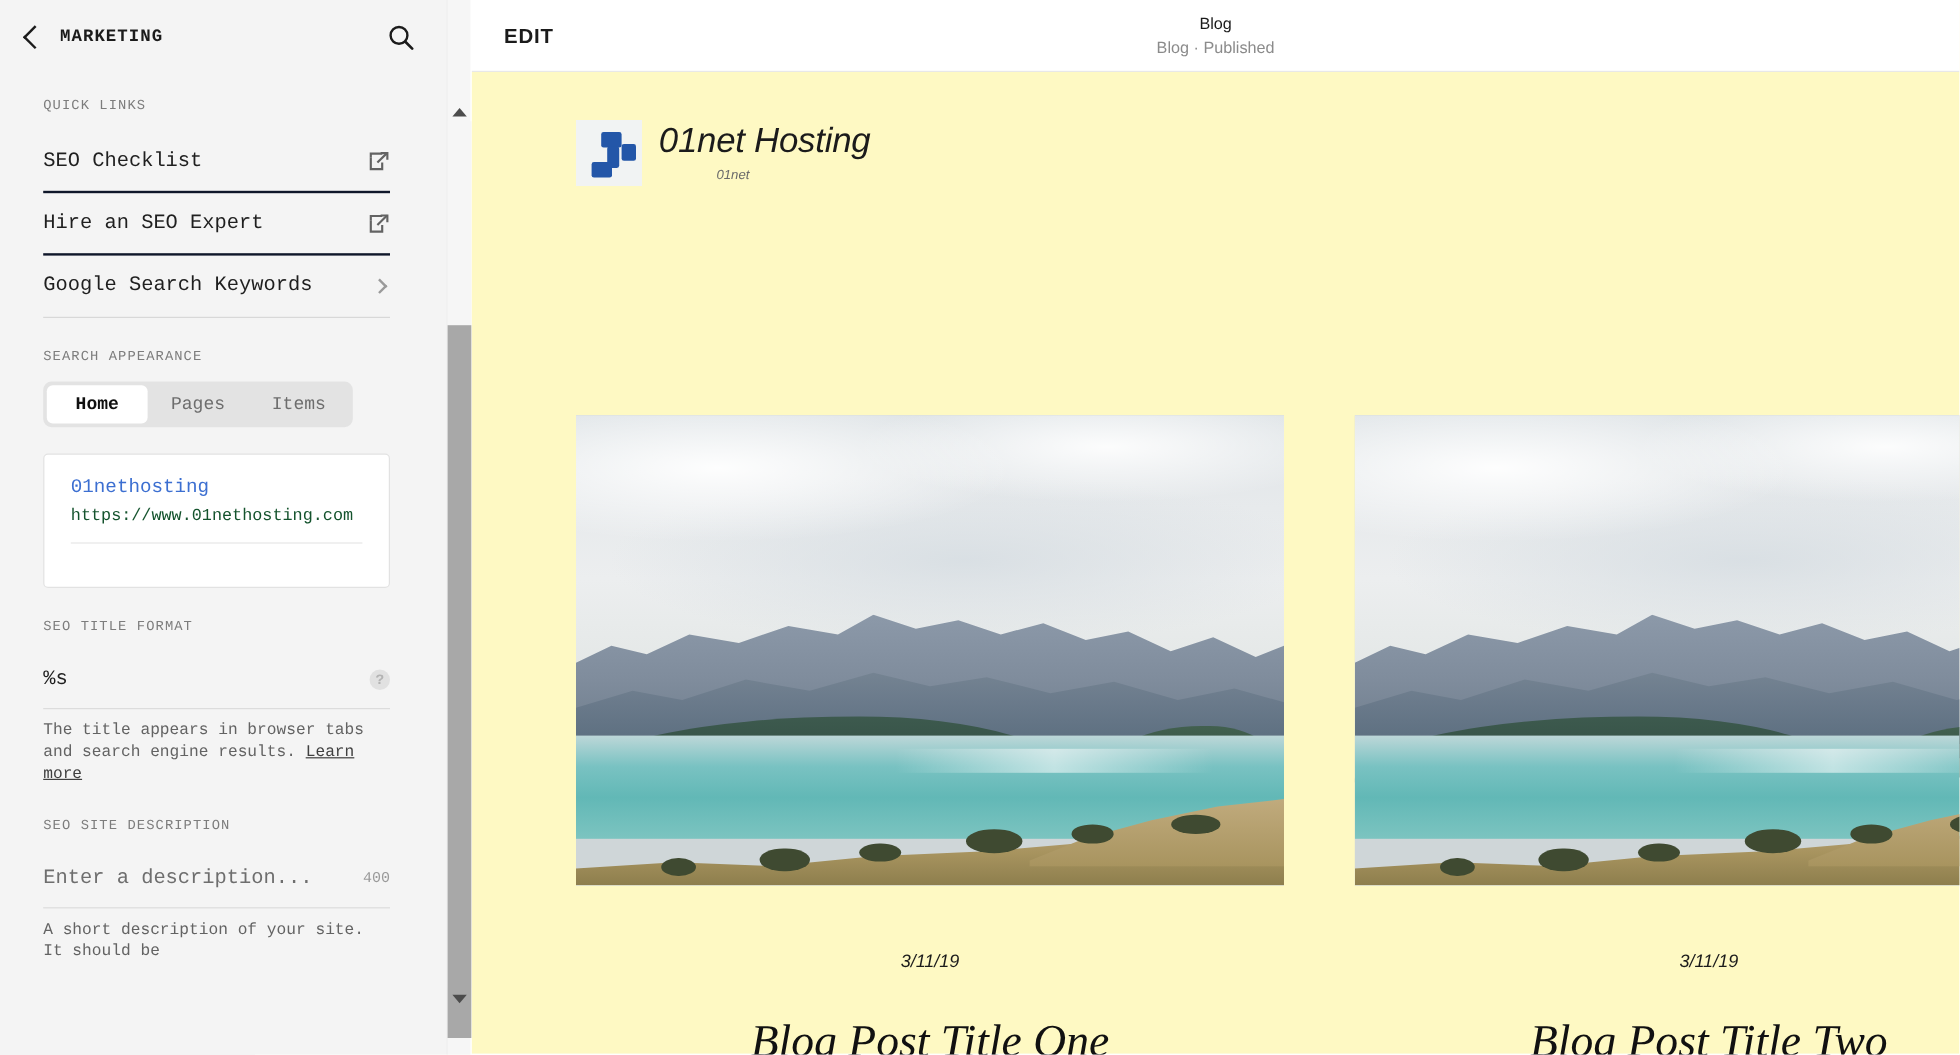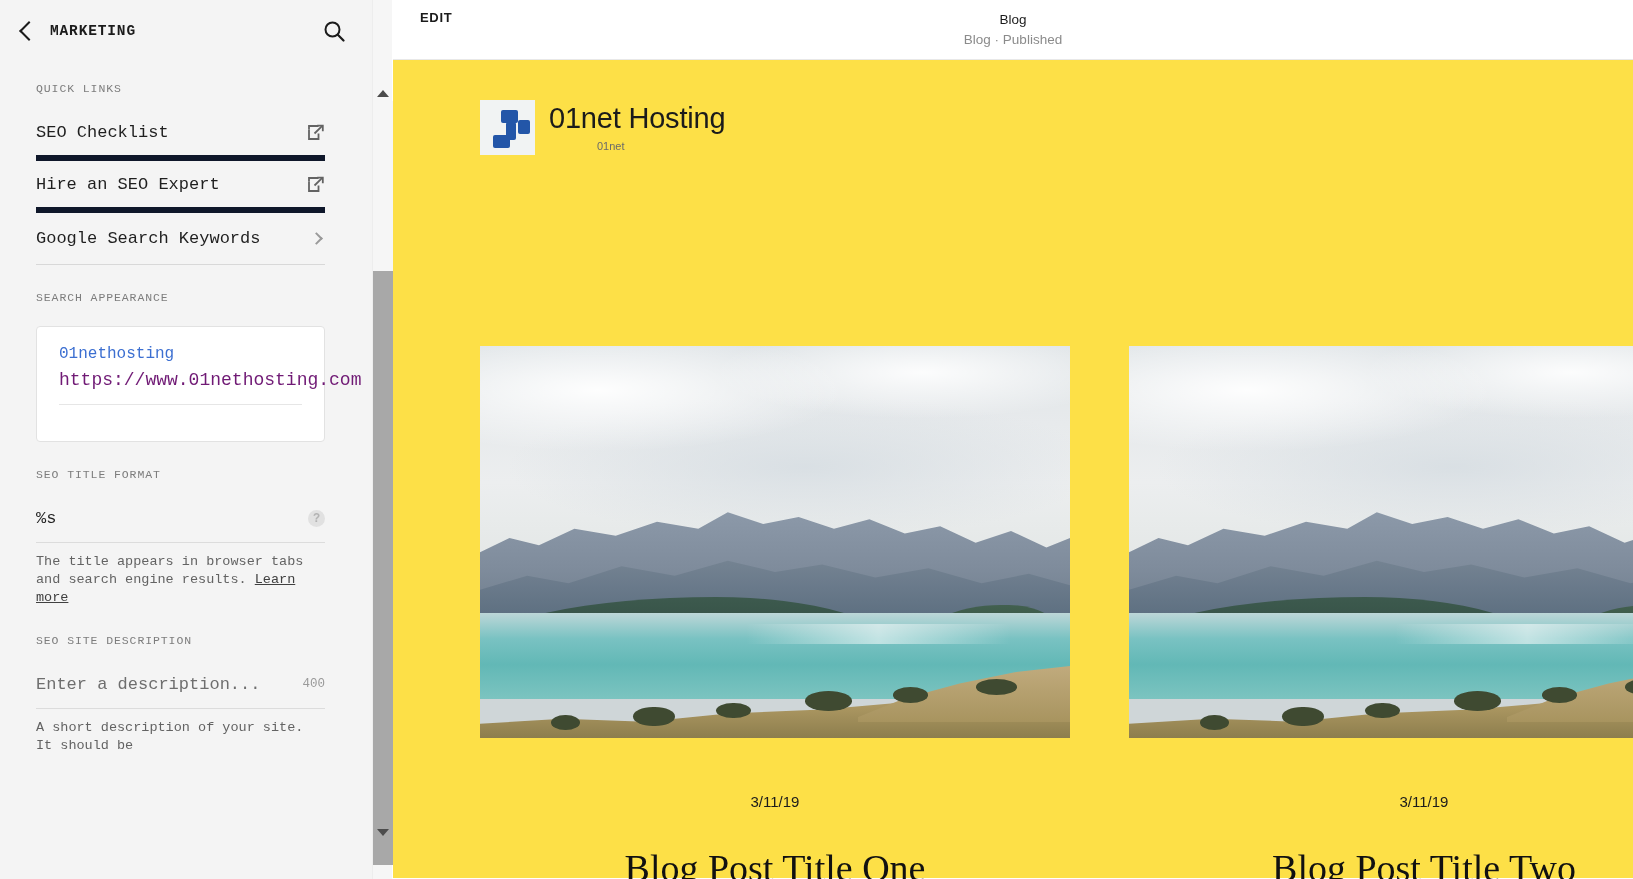--- a/index.html
+++ b/index.html
@@ -47,21 +47,21 @@
 
   .sec-label {
     font-size: 11.5px; letter-spacing: 0.9px; color: #7d7d7d;
     padding: 0 0 0 36px; margin-top: 20px; margin-bottom: 14px;
     text-transform: uppercase;
   }
   .ql-list { margin: 0 36px; }
   .ql-row {
     height: 52px;
     display: flex; align-items: center;
-    border-bottom: 6px solid #0f172a;
+    border-bottom: 2px solid #0f172a;
   }
   .ql-row:last-child { border-bottom: 1px solid #d8d8d8; }
   .ql-label { font-size: 17px; color: #1f1f1f; flex: 1; }
   .ext-icon { width: 19px; height: 19px; position: relative; flex: 0 0 auto; }
   .chev-right {
     width: 9px; height: 9px;
     border-top: 2px solid #9a9a9a;
     border-right: 2px solid #9a9a9a;
     transform: rotate(45deg);
     margin-right: 4px;
@@ -81,21 +81,21 @@
 
   
   .preview-card {
     margin: 22px 36px 0 36px;
     background: #ffffff;
     border: 1px solid #e2e2e2;
     border-radius: 4px;
     padding: 18px 22px 22px 22px;
   }
   .pc-title { font-size: 16px; color: #3c6fd1; margin-bottom: 7px; }
-  .pc-url { font-size: 18px; color: #701a75; margin-bottom: 14px; }
+  .pc-url { font-size: 14px; color: #14532d; margin-bottom: 14px; }
   .pc-divider { height: 1px; background: #e6e6e6; margin-bottom: 14px; }
   .pc-desc { font-size: 13.5px; line-height: 1.45; color: #555555; }
 
   
   .field-block { margin: 0 36px; }
   .field-row {
     display: flex; align-items: center;
     height: 48px;
     border-bottom: 1px solid #dcdcdc;
   }
@@ -159,32 +159,32 @@
     margin-left: 21px;
     overflow: hidden;
   }
   .pane-header {
     position: relative;
     height: 60px;
     border-bottom: 1px solid #e8e8e8;
     display: flex; align-items: center;
   }
   .edit-btn {
-    position: absolute; left: 27px; top: 10px;
-    font-size: 13px; font-weight: 700; letter-spacing: 0.7px;
+    position: absolute; left: 27px; top: 21px;
+    font-size: 17px; font-weight: 700; letter-spacing: 0.7px;
     color: #1b1b1b; cursor: pointer;
   }
   .pane-titles {
     position: absolute; left: 0; right: 0; top: 10px;
     text-align: center;
   }
   .pane-title { font-size: 13.5px; color: #1b1b1b; line-height: 1.45; }
   .pane-sub { font-size: 13.5px; color: #8b8b8b; line-height: 1.45; }
 
-  .site-canvas { position: relative; width: 100%; height: 818px; background: #fde047; }
+  .site-canvas { position: relative; width: 100%; height: 818px; background: #fef9c3; font-style: italic; }
 
   .site-brand {
     position: absolute; left: 87px; top: 40px;
     display: flex; align-items: center;
   }
   .logo-mark {
     width: 55px; height: 55px; background: #f1f3f3;
     position: relative; flex: 0 0 auto; margin-right: 14px;
   }
   .logo-mark i { position: absolute; background: #2356a8; border-radius: 2px; display: block; }
@@ -322,20 +322,27 @@
           </span>
         </div>
         <div class="ql-row">
           <span class="ql-label">Google Search Keywords</span>
           <span class="chev-right"></span>
         </div>
       </div>
 
       <div class="sec-label" style="margin-top:26px;">SEARCH APPEARANCE</div>
 
+      <div class="tabs-wrap">
+        <div class="tabs">
+          <div class="tab active">Home</div>
+          <div class="tab">Pages</div>
+          <div class="tab">Items</div>
+        </div>
+      </div>
 
       <div class="preview-card">
         <div class="pc-title">01nethosting</div>
         <div class="pc-url">https://www.01nethosting.com</div>
         <div class="pc-divider"></div>
       </div>
 
       <div class="sec-label" style="margin-top:26px;">SEO TITLE FORMAT</div>
       <div class="field-block">
         <div class="field-row">

